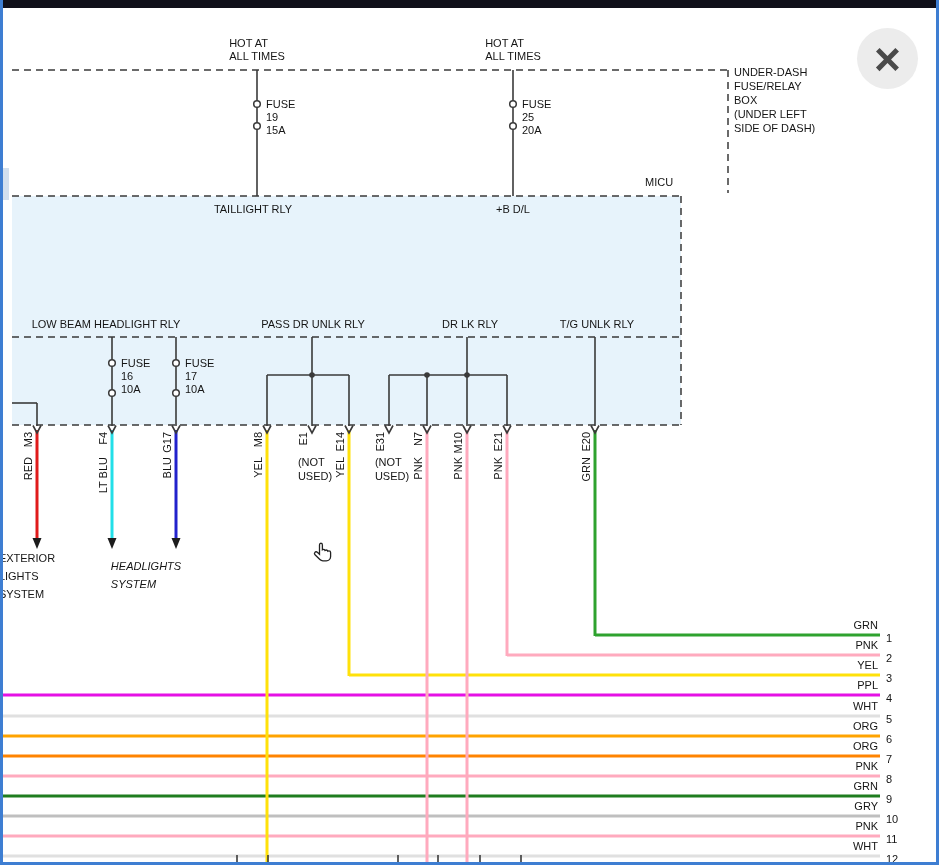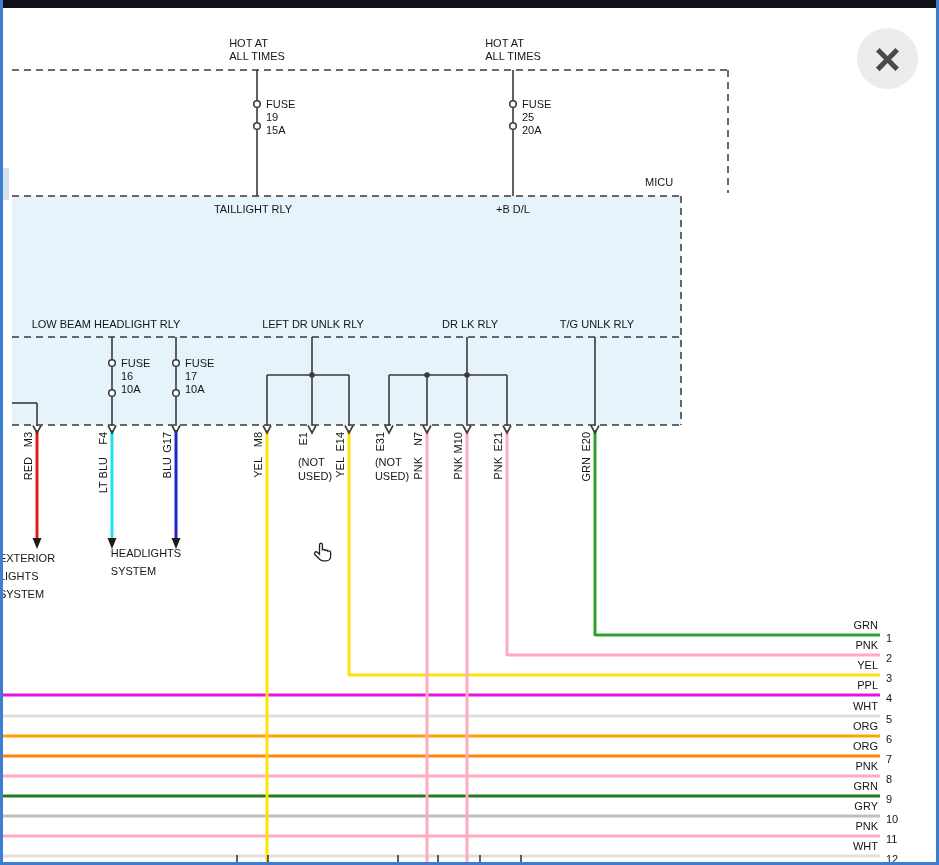--- a/index.html
+++ b/index.html
@@ -121,37 +121,42 @@
 
   <svg id="cursor" width="26" height="26" viewBox="0 0 26 26">
     <path d="M10.2 2.2c-1 0-1.7.8-1.7 1.7v9.3l-2.2-2c-.7-.65-1.8-.6-2.4.12-.6.7-.55 1.7.1 2.35l4.9 4.9c.8.8 1.9 1.25 3 1.25h3.4c2.4 0 4.3-1.9 4.3-4.3v-3.9c0-.95-.77-1.7-1.7-1.7-.4 0-.74.13-1.02.35-.23-.72-.9-1.25-1.7-1.25-.45 0-.86.17-1.17.44-.3-.6-.93-1-1.64-1-.36 0-.7.1-.98.28V3.9c0-.95-.77-1.7-1.7-1.7z" fill="#ffffff" stroke="#222222" stroke-width="1.3"></path>
   </svg>
 
   <div id="frame"></div>
 <div class="lbl center" style="left: 257px; top: 37px;">HOT AT
 ALL TIMES</div>
     <div class="lbl center" style="left: 513px; top: 37px;">HOT AT
 ALL TIMES</div>
+    <div class="lbl fusebox" style="left: 734px; top: 65px;">UNDER-DASH
+FUSE/RELAY
+BOX
+(UNDER LEFT
+SIDE OF DASH)</div>
     <div class="lbl" style="left: 645px; top: 176px;">MICU</div>
     <div class="lbl" style="left: 266px; top: 98px;">FUSE
 19
 15A</div>
     <div class="lbl" style="left: 522px; top: 98px;">FUSE
 25
 20A</div>
     <div class="lbl" style="left: 121px; top: 357px;">FUSE
 16
 10A</div>
     <div class="lbl" style="left: 185px; top: 357px;">FUSE
 17
 10A</div>
     <div class="lbl center" style="left: 253px; top: 203px;">TAILLIGHT RLY</div>
     <div class="lbl center" style="left: 513px; top: 203px;">+B D/L</div>
     <div class="lbl center" style="left: 106px; top: 318px;">LOW BEAM HEADLIGHT RLY</div>
-    <div class="lbl center" style="left: 313px; top: 318px;">LEFT DR UNLK RLY</div>
+    <div class="lbl center" style="left: 313px; top: 318px;">PASS DR UNLK RLY</div>
     <div class="lbl center" style="left: 470px; top: 318px;">DR LK RLY</div>
     <div class="lbl center" style="left: 597px; top: 318px;">T/G UNLK RLY</div>
     <div class="lbl vtext" style="left: 22px; top: 432px;">M3</div>
     <div class="lbl vtext" style="left: 22px; top: 457px;">RED</div>
     <div class="lbl vtext" style="left: 97px; top: 432px;">F4</div>
     <div class="lbl vtext" style="left: 97px; top: 457px;">LT BLU</div>
     <div class="lbl vtext" style="left: 161px; top: 432px;">G17</div>
     <div class="lbl vtext" style="left: 161px; top: 457px;">BLU</div>
     <div class="lbl vtext" style="left: 252px; top: 432px;">M8</div>
     <div class="lbl vtext" style="left: 252px; top: 457px;">YEL</div>
@@ -167,21 +172,21 @@
     <div class="lbl vtext" style="left: 412px; top: 457px;">PNK</div>
     <div class="lbl vtext" style="left: 452px; top: 432px;">M10</div>
     <div class="lbl vtext" style="left: 452px; top: 457px;">PNK</div>
     <div class="lbl vtext" style="left: 492px; top: 432px;">E21</div>
     <div class="lbl vtext" style="left: 492px; top: 457px;">PNK</div>
     <div class="lbl vtext" style="left: 580px; top: 432px;">E20</div>
     <div class="lbl vtext" style="left: 580px; top: 457px;">GRN</div>
     <div class="lbl center dest" style="left: 27px; top: 549px;">EXTERIOR
 LIGHTS
 SYSTEM</div>
-    <div class="lbl center dest" style="left: 146px; top: 544px;">HEADLIGHTS
+    <div class="lbl center dest" style="left: 146px; top: 557px; font-style: italic;">HEADLIGHTS
 SYSTEM</div>
     <div class="lbl" style="right: 61px; top: 619px;">GRN</div>
     <div class="lbl" style="left: 886px; top: 632px;">1</div>
     <div class="lbl" style="right: 61px; top: 639px;">PNK</div>
     <div class="lbl" style="left: 886px; top: 652px;">2</div>
     <div class="lbl" style="right: 61px; top: 659px;">YEL</div>
     <div class="lbl" style="left: 886px; top: 672px;">3</div>
     <div class="lbl" style="right: 61px; top: 679px;">PPL</div>
     <div class="lbl" style="left: 886px; top: 692px;">4</div>
     <div class="lbl" style="right: 61px; top: 700px;">WHT</div>

